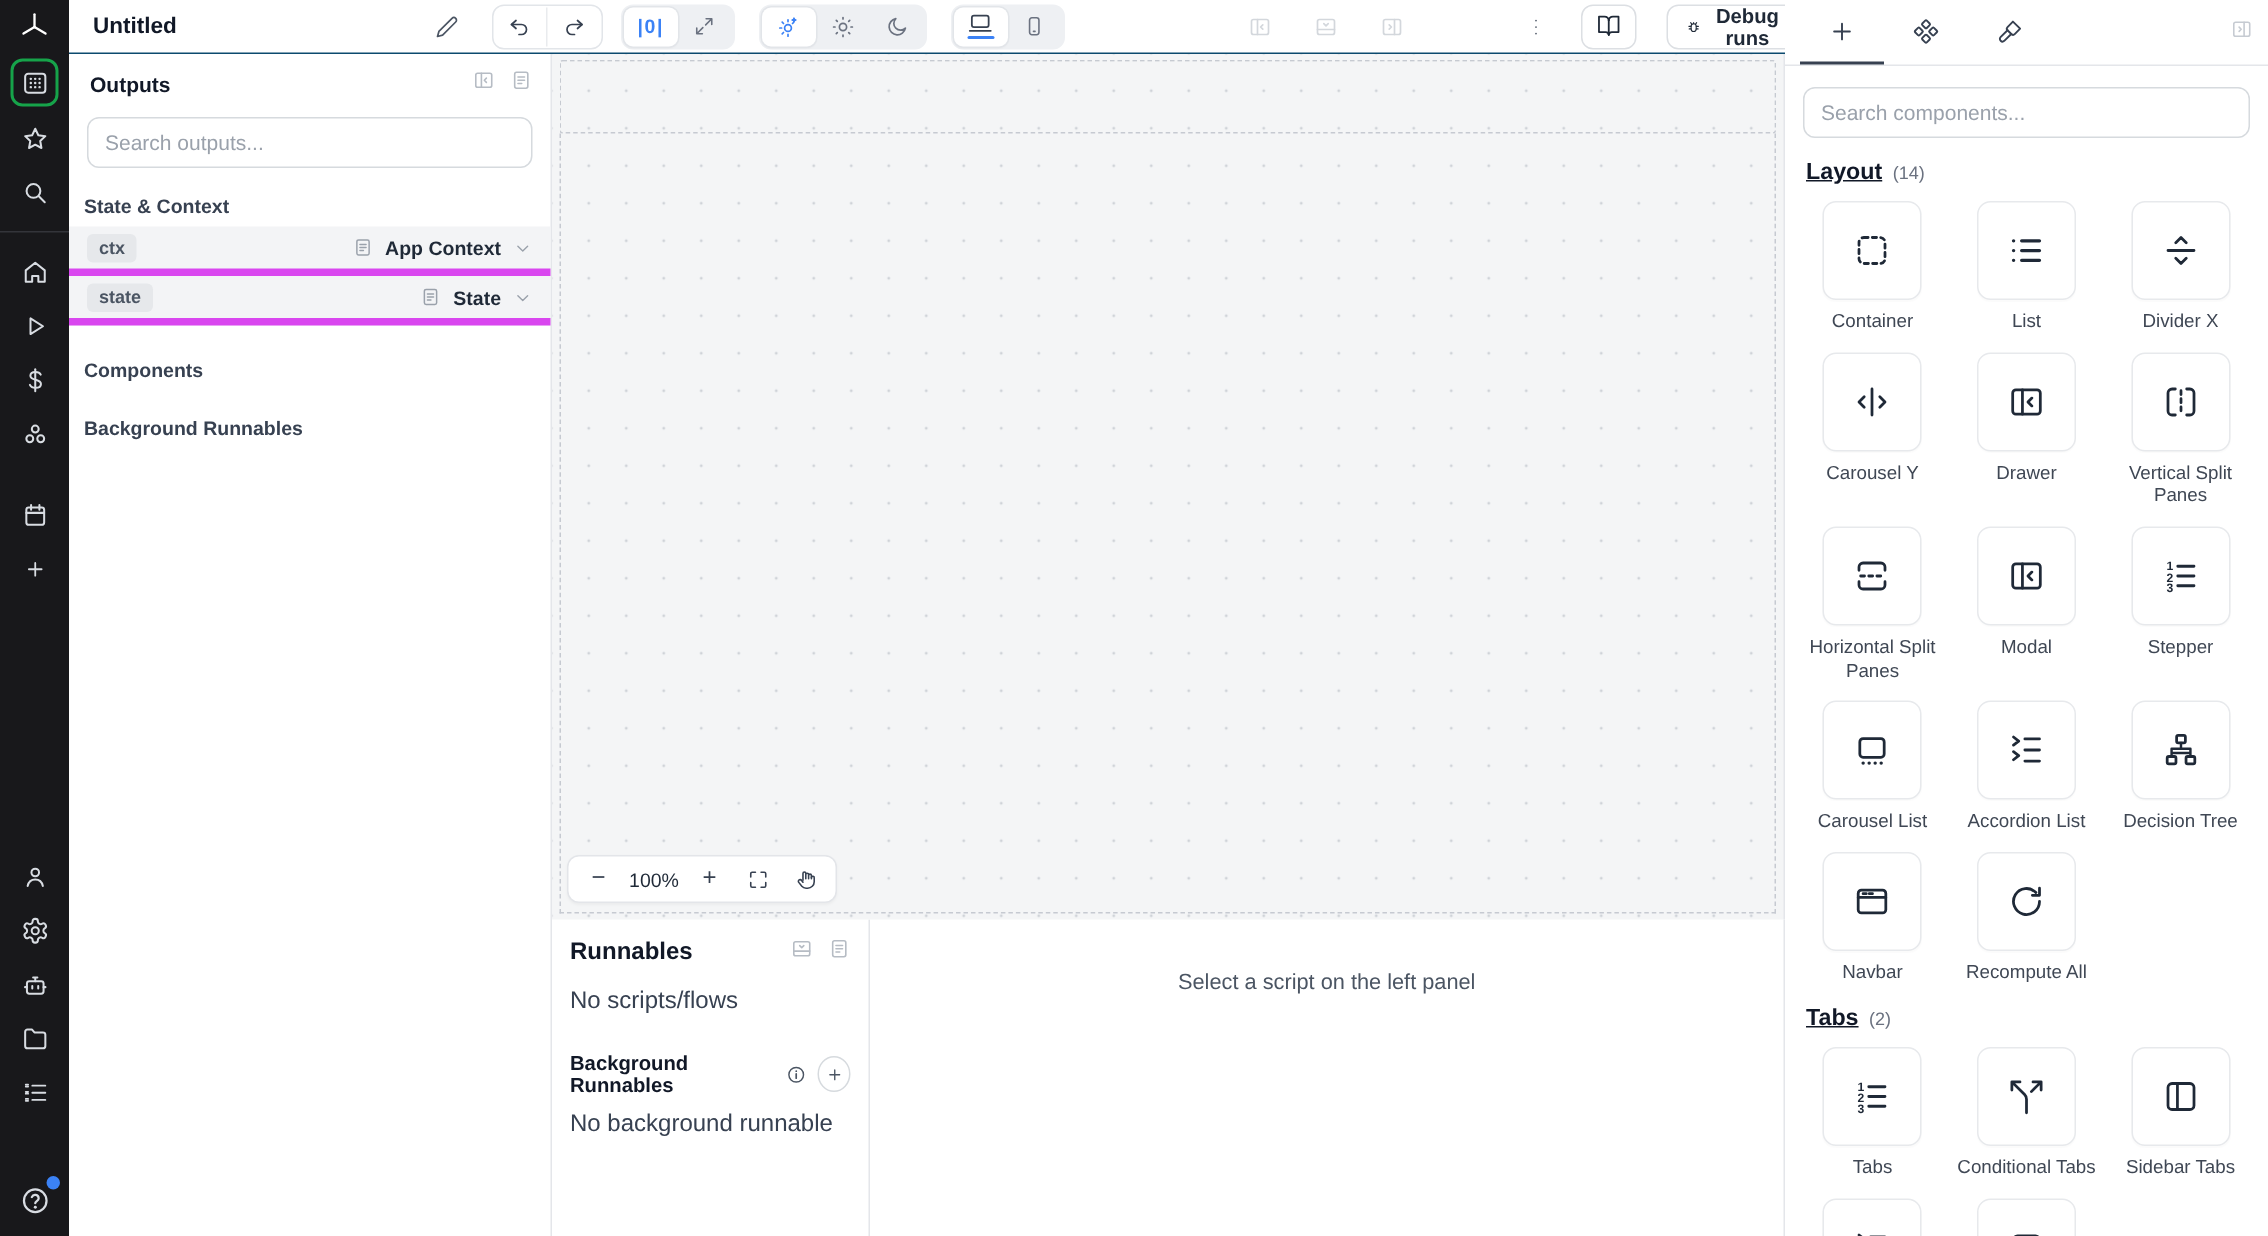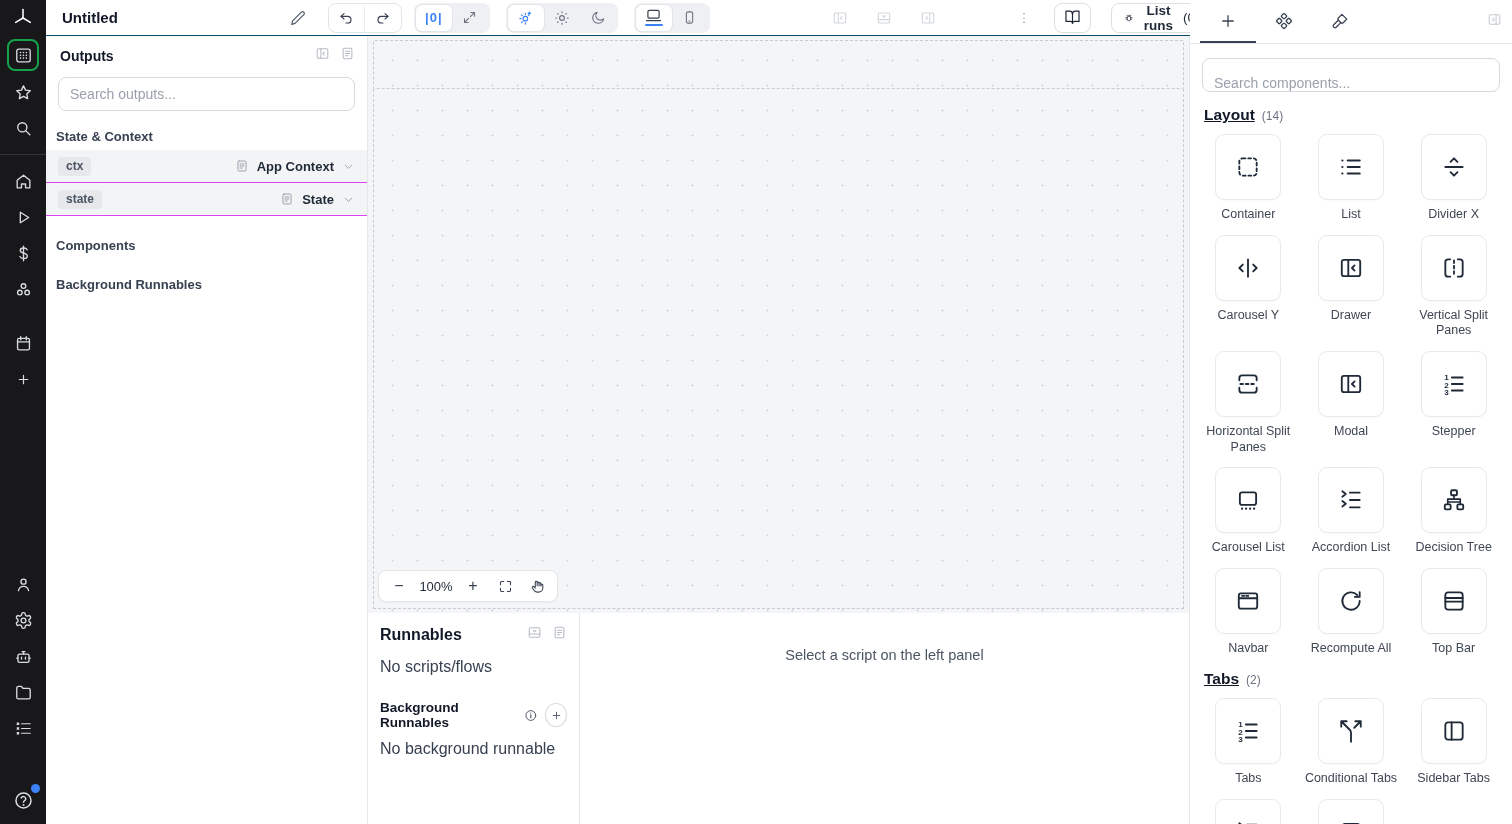--- a/index.html
+++ b/index.html
@@ -47,21 +47,21 @@
   
   .outputs { width:322px; border-right:1px solid #e4e6ea; background:#fff; flex-shrink:0; display:flex; flex-direction:column; }
   .outputs-head { display:flex; align-items:center; justify-content:space-between; padding:10px 12px 4px 14px; }
   .outputs-head h2 { font-size:14px; font-weight:700; color:#111827; }
   .mini-icons { display:flex; gap:10px; }
   .mini-icons svg { stroke:#b6bcc4; cursor:pointer; }
   .search-box { margin:8px 12px 10px 12px; height:34px; border:1px solid #d6dade; border-radius:8px; display:flex; align-items:center; padding:0 11px; }
   .search-box input { border:none; outline:none; width:100%; font-size:14px; color:#1f2937; font-family:inherit; background:transparent; }
   .search-box input::placeholder { color:#9aa1ab; }
   .sec-label { font-size:13px; font-weight:700; color:#374151; padding:8px 14px 6px 10px; }
-  .out-row { height:33px; background:#f3f4f6; border-bottom:1px solid #d946ef; display:flex; align-items:center; padding:0 12px; cursor:pointer; }
+  .out-row { height:33px; background:#f3f4f6; border-bottom:5px solid #d946ef; display:flex; align-items:center; padding:0 12px; cursor:pointer; }
   .out-row:first-of-type { border-top:1px solid #e7e9ec; }
   .chip { background:#e6e8eb; color:#4b5563; font-size:12px; font-weight:700; padding:2.5px 8px; border-radius:4px; }
   .out-right { margin-left:auto; display:flex; align-items:center; gap:8px; }
   .out-type { font-size:13px; font-weight:700; color:#1f2937; }
   .out-right svg { stroke:#9aa1ab; }
 
   
   .center { flex:1; display:flex; flex-direction:column; min-width:0; }
   .canvas { flex:1; position:relative; background:#f4f5f6; border-right:1px solid #e4e6ea;
             background-image: radial-gradient(#cfd3d8 0.9px, transparent 1.1px);
@@ -319,21 +319,21 @@
           <path d="M12 6.5A4 4 0 0 1 16 3h5.2v14.5H15a3 3 0 0 0-3 2.5"></path>
           <path d="M12 6.5V20"></path>
         </svg>
     </button>
 
     <button class="outline-btn" style="margin-left:20px;">
       <svg width="16" height="16" viewBox="0 0 24 24" stroke="#1f2937">
           <rect x="8" y="7" width="8" height="12" rx="4"></rect>
           <path d="M9 7.5 7.3 5.2M15 7.5l1.7-2.3M8 11H4.5M8 15H5M16 11h3.5M16 15h3M12 7V5.2"></path>
         </svg>
-      <span>List runs</span>
+      <span>Debug runs</span>
       <span style="font-weight:400;">(0)</span>
     </button>
 
     <div class="pill-toggle" style="margin-left:18px;">
       <div class="opt sel">
         <svg width="15" height="15" viewBox="0 0 24 24" stroke="#3b82f6">
             <path d="M17 3.3a2.6 2.6 0 1 1 3.7 3.7L7.6 20.1 2.5 21.5l1.4-5.1z"></path>
           </svg>
         <span>Editor</span>
       </div>
@@ -496,21 +496,21 @@
         </svg>
     </div>
     <div class="rp-collapse">
       <svg width="15" height="15" viewBox="0 0 24 24">
           <rect x="3.5" y="4.5" width="17" height="15" rx="2"></rect>
           <path d="M14.5 4.5v15M9.2 9.8l2.2 2.2-2.2 2.2"></path>
         </svg>
     </div>
   </div>
   <div class="rp-scroll">
-    <div class="search-box" style="margin:4px 0 4px 0;align-items:flex-end;">
+    <div class="search-box" style="margin:4px 0 4px 0;">
       <input type="text" placeholder="Search components..." style="">
     </div>
     <div id="comp-sections">
         <div class="rp-sec-head">
           <span class="t">Layout</span>
           <span class="c">(14)</span>
         </div>
         <div class="comp-grid">
           <div class="comp-item">
             <div class="comp-card">
@@ -630,29 +630,20 @@
           </div>
           <div class="comp-item">
             <div class="comp-card">
               <svg width="26" height="26" viewBox="0 0 24 24">
                 <path d="M20 12a8 8 0 1 1-2.2-5.5"></path>
                 <path d="M20 3.8v4.4h-4.4"></path>
               </svg>
             </div>
             <div class="comp-label">Recompute All</div>
           </div>
-          <div class="comp-item">
-            <div class="comp-card">
-              <svg width="26" height="26" viewBox="0 0 24 24">
-                <rect x="4" y="4" width="16" height="16" rx="2.5"></rect>
-                <path d="M4 9.2h16M4 12.6h16"></path>
-              </svg>
-            </div>
-            <div class="comp-label">Top Bar</div>
-          </div>
         </div>
         <div class="rp-sec-head">
           <span class="t">Tabs</span>
           <span class="c">(2)</span>
         </div>
         <div class="comp-grid">
           <div class="comp-item">
             <div class="comp-card">
               <svg width="26" height="26" viewBox="0 0 24 24">
                 <path d="M10 6h10M10 12h10M10 18h10"></path>

